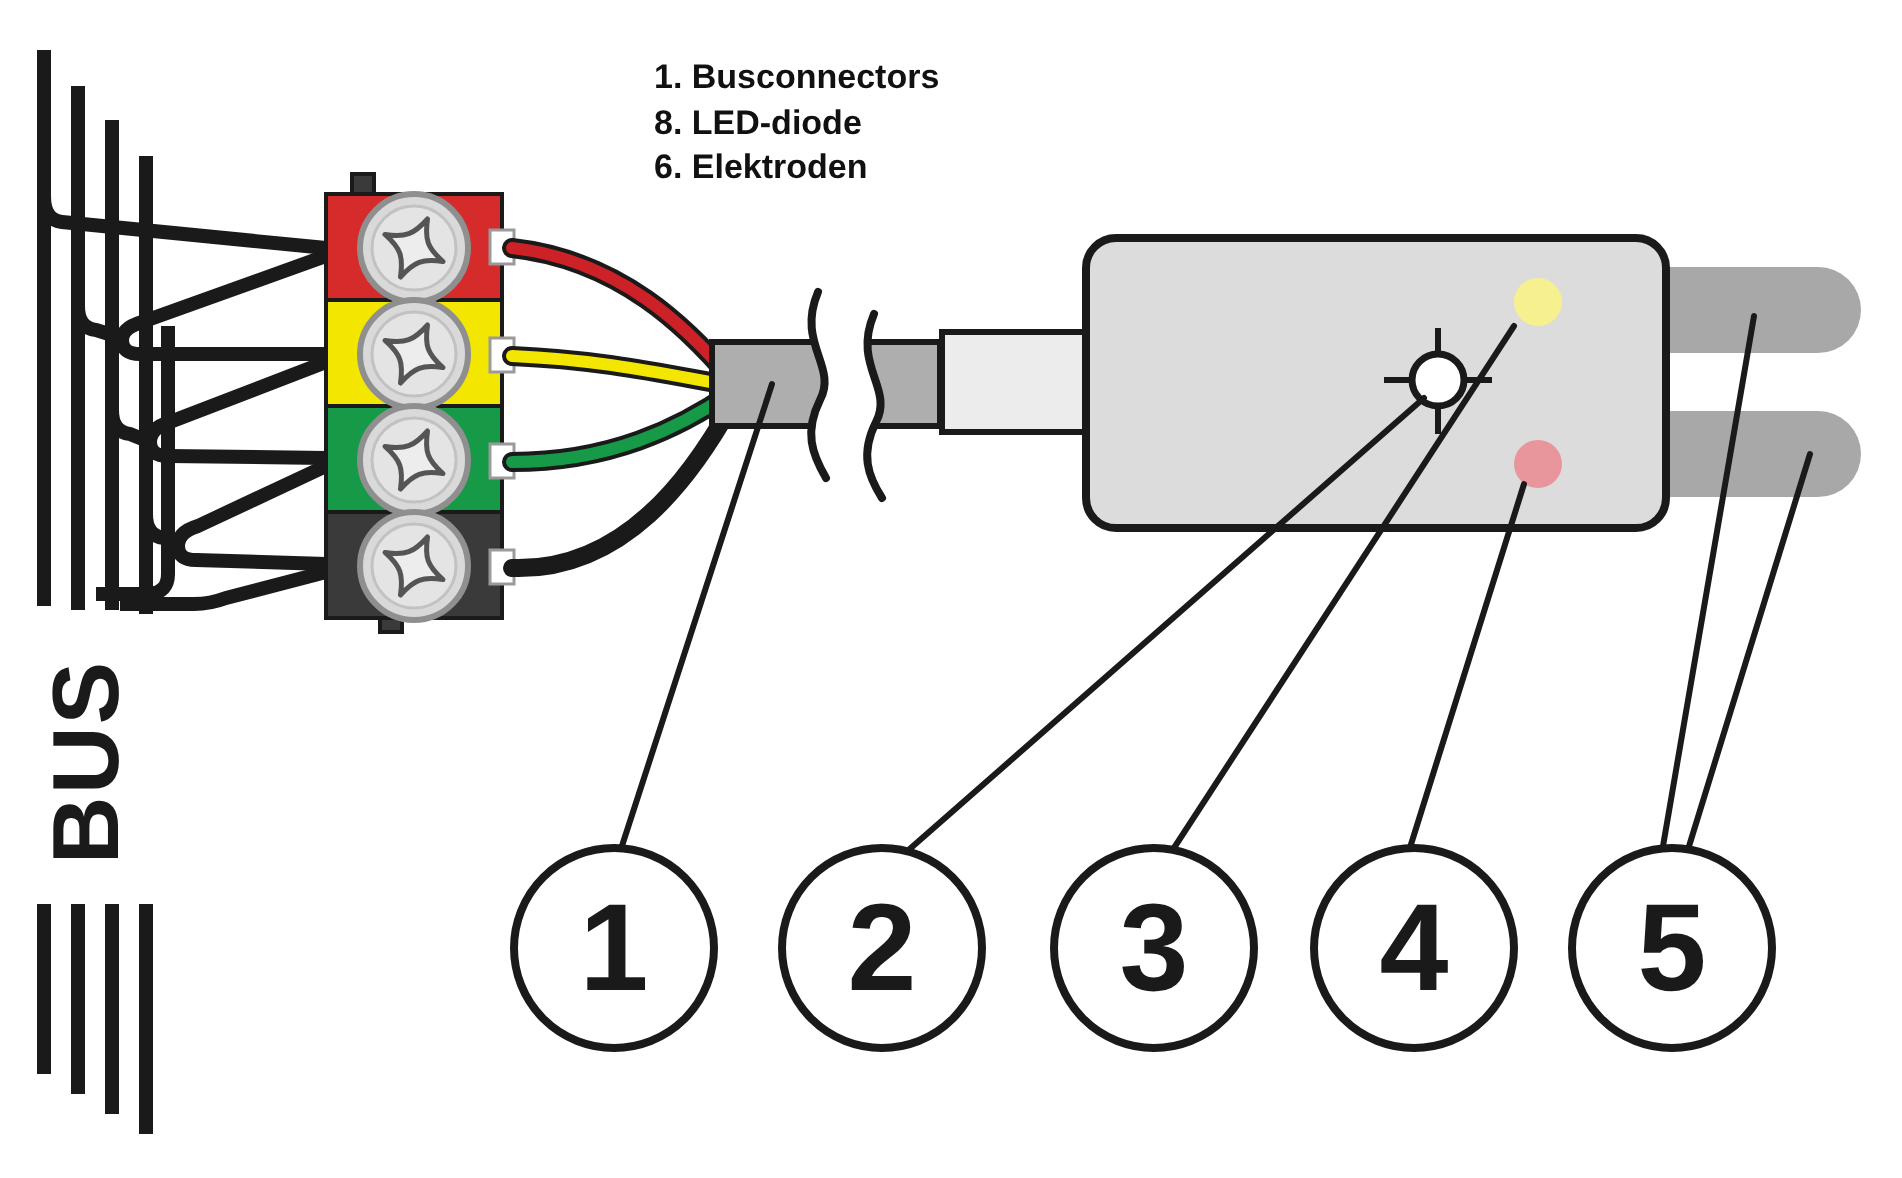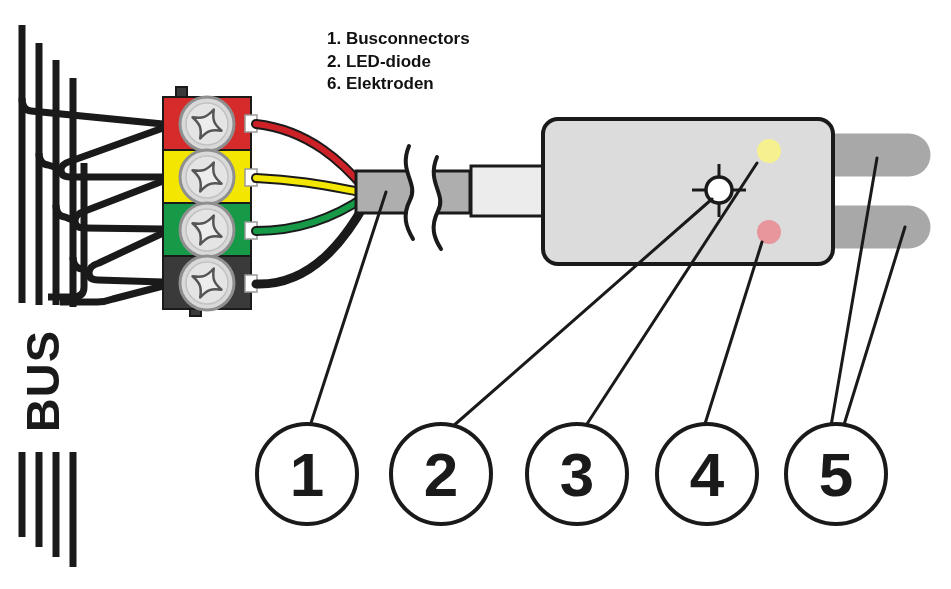--- a/index.html
+++ b/index.html
@@ -126,21 +126,21 @@
     <circle cx="307" cy="474" r="50"></circle>
     <circle cx="441" cy="474" r="50"></circle>
     <circle cx="577" cy="474" r="50"></circle>
     <circle cx="707" cy="474" r="50"></circle>
     <circle cx="836" cy="474" r="50"></circle>
   </g>
 </svg>
 
 <div class="legend">
   <div>1. Busconnectors</div>
-  <div>2. LED-diode</div>
+  <div>8. LED-diode</div>
   <div>6. Elektroden</div>
 </div>
 
 <div class="bus-label">BUS</div>
 
 <div class="callout-num" style="left:307px;top:474px;">1</div>
 <div class="callout-num" style="left:441px;top:474px;">2</div>
 <div class="callout-num" style="left:577px;top:474px;">3</div>
 <div class="callout-num" style="left:707px;top:474px;">4</div>
 <div class="callout-num" style="left:836px;top:474px;">5</div>

